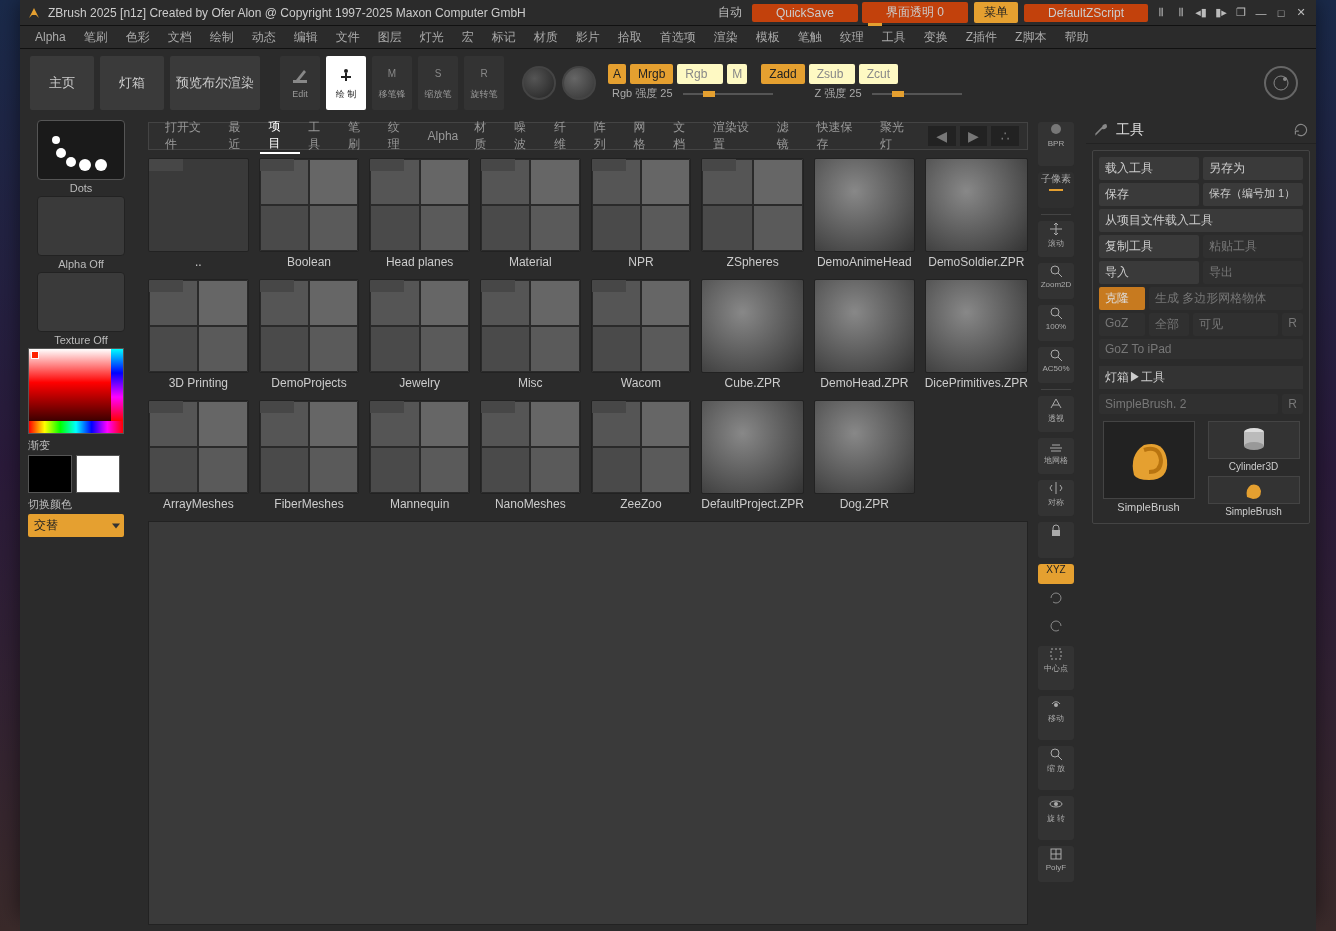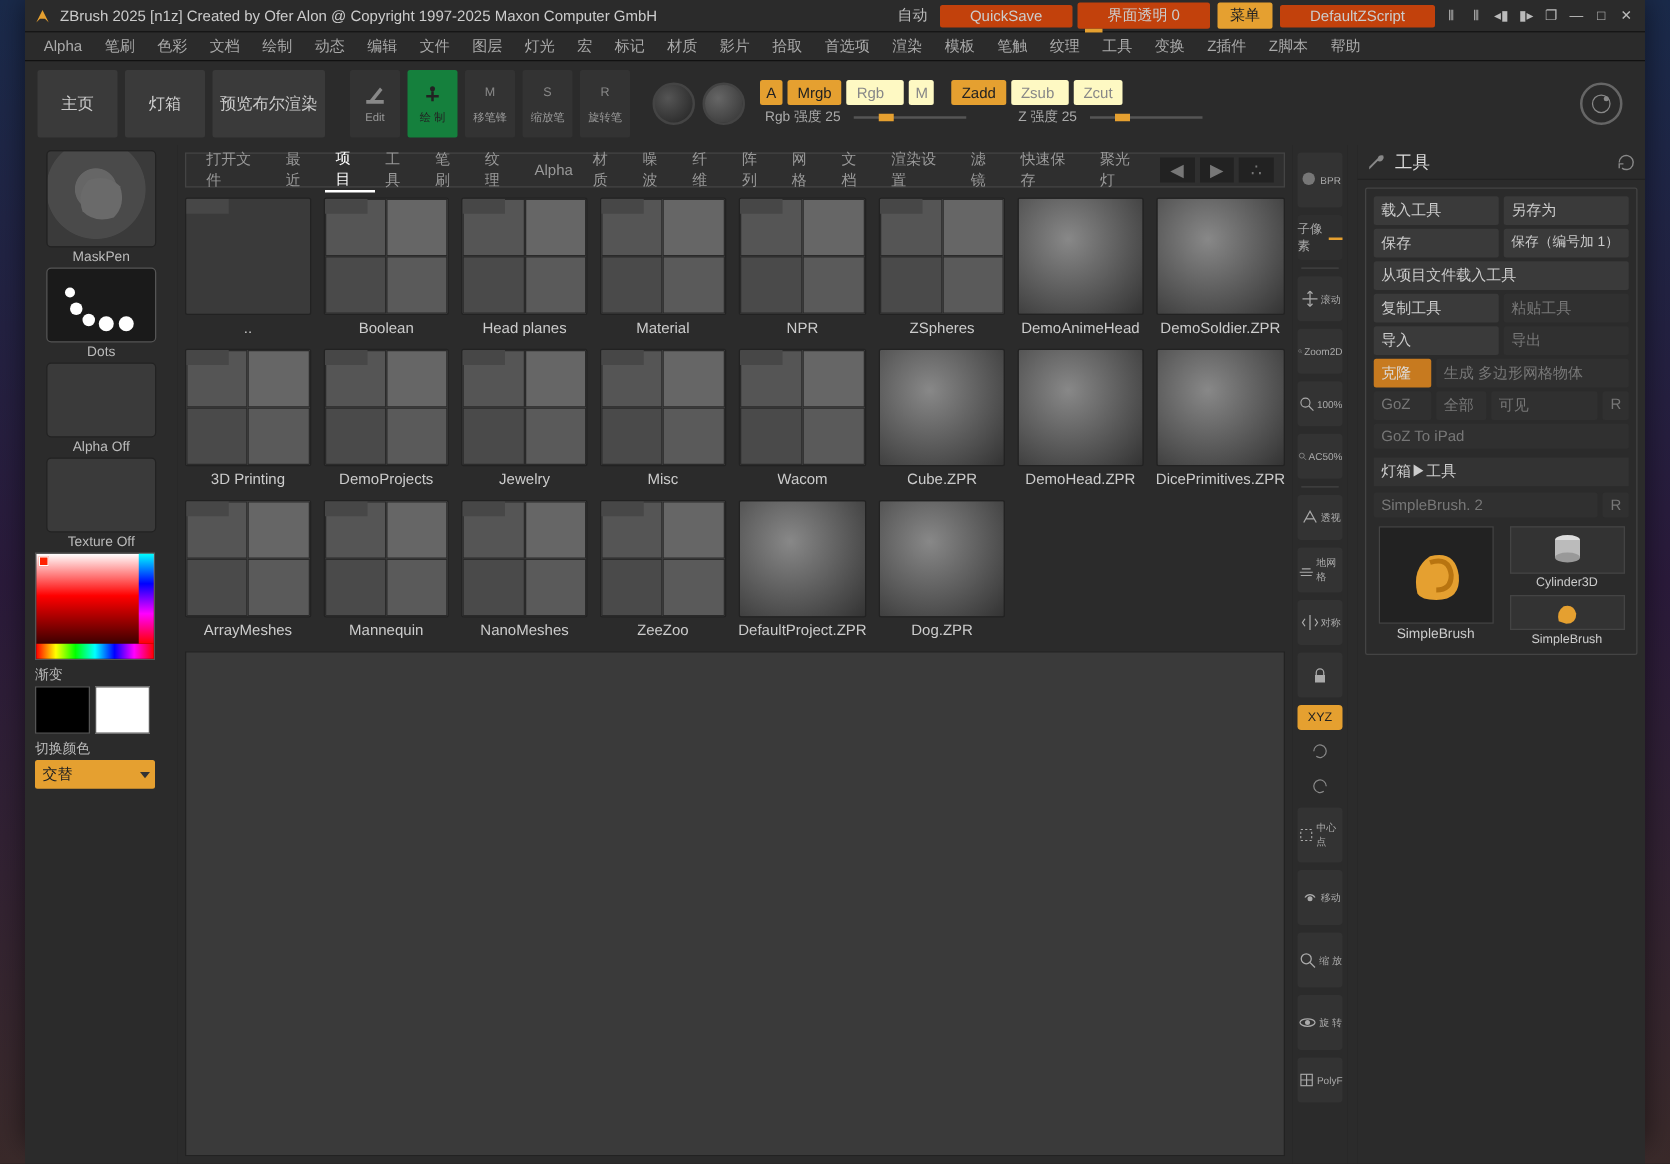--- a/index.html
+++ b/index.html
@@ -17,21 +17,21 @@
 .ui-slider-mark::after{content:"";position:absolute;bottom:-3px;left:6px;width:14px;height:3px;background:#e5a030}
 
 .menubar{height:22px;background:#2b2b2b;display:flex;align-items:center;padding:0 6px;gap:0}
 .menubar .mitem{padding:0 9px;color:#aaa;font-size:12px}
 
 .toolbar{height:68px;background:#2b2b2b;display:flex;align-items:center;padding:6px 10px;gap:6px;border-top:1px solid #111}
 .toolbtn{background:#3a3a3a;height:54px;display:flex;align-items:center;justify-content:center;color:#ccc;font-size:13px;border-radius:2px}
 .toolbtn.w70{width:64px}
 .toolbtn.w90{width:90px}
 .iconbtn{width:40px;height:54px;background:#333;display:flex;flex-direction:column;align-items:center;justify-content:center;gap:3px;border-radius:2px;color:#999;font-size:9px}
-.iconbtn.active{background:#15803d;color:#222}
+.iconbtn.active{background:#ffffff;color:#222}
 .iconbtn svg{width:20px;height:20px}
 .circlebtn{width:34px;height:34px;border-radius:50%;background:#222;border:2px solid #444}
 .paint-cluster{display:flex;flex-direction:column;gap:2px;margin-left:6px}
 .paint-row{display:flex;align-items:center;gap:4px}
 .pillbtn{background:#3a3a3a;padding:3px 8px;border-radius:2px;font-size:12px;color:#ccc}
 .pillbtn.orange{background:#e5a030;color:#222}
 .pillbtn.narrow{padding:3px 5px}
 .pillbtn.dark{background:#fef9c3;color:#888}
 .slider-label{font-size:11px;color:#aaa;margin-left:4px;position:relative}
 .slider-track{width:90px;height:2px;background:#555;position:relative;margin-left:6px}
@@ -60,21 +60,21 @@
 .gridwrap{flex:0 0 auto;padding:4px 6px;display:grid;grid-template-columns:repeat(8,1fr);gap:10px}
 .cell{display:flex;flex-direction:column;align-items:center;gap:3px}
 .cell .cthumb{width:100%;height:94px;background:#3a3a3a;border:1px solid #222;border-radius:2px;position:relative;overflow:hidden}
 .cell .cthumb.folder::before{content:"";position:absolute;top:0;left:0;width:34px;height:12px;background:#474747}
 .cell .clbl{font-size:12px;color:#ccc;white-space:nowrap;overflow:hidden;max-width:100%}
 .quad{display:grid;grid-template-columns:1fr 1fr;grid-template-rows:1fr 1fr;width:100%;height:100%}
 .quad div{border:1px solid #2a2a2a;background:#555}
 .canvas{flex:1;margin:6px;background:#3a3a3a;position:relative;border:1px solid #222}
 
 .sidecol{width:44px;background:#2b2b2b;display:flex;flex-direction:column;align-items:center;gap:6px;padding:6px 0}
-.sideicon{width:36px;height:36px;background:#333;border-radius:3px;display:flex;flex-direction:row;align-items:center;justify-content:center;color:#aaa;font-size:8px;gap:1px}
+.sideicon{width:36px;height:36px;background:#333;border-radius:3px;display:flex;flex-direction:column;align-items:center;color:#aaa;font-size:8px;gap:1px}
 .sideicon.active{background:#e5a030;color:#222}
 .sideicon svg{width:16px;height:16px}
 .sideicon.tall{height:44px}
 .divline{width:30px;height:1px;background:#444}
 
 .rightpanel{width:230px;background:#2b2b2b;display:flex;flex-direction:column}
 .rp-head{height:28px;display:flex;align-items:center;padding:0 6px;gap:6px;border-bottom:1px solid #222}
 .rp-head .wr{width:18px;height:18px;color:#888}
 .rp-head .title{font-size:14px;color:#ddd;flex:1}
 .rp-head .refresh{width:18px;height:18px;color:#888}
@@ -218,28 +218,20 @@
     <svg width="18" height="18" viewBox="0 0 18 18">
           <circle cx="9" cy="9" r="7" fill="none" stroke="#888"></circle>
           <circle cx="13" cy="5" r="2" fill="#888"></circle>
         </svg>
   </div>
 </div>
 
 <div class="main">
 
   <div class="leftcol">
-    <div class="lslot">
-      <div class="thumb" style="background:radial-gradient(circle at 45% 40%,#666 25%,#4a4a4a 26%,#4a4a4a 60%,#3a3a3a 61%)">
-            <svg width="60" height="50" viewBox="0 0 60 50">
-              <path d="M20 10 Q35 5 45 15 Q50 30 40 40 Q25 45 15 35 Q10 20 20 10" fill="#6a6a6a"></path>
-            </svg>
-          </div>
-      <div class="lbl">MaskPen</div>
-    </div>
     <div class="lslot small">
       <div class="thumb" style="background:#1a1a1a;border:1px solid #555">
             <svg width="80" height="50" viewBox="0 0 80 50">
               <circle cx="15" cy="15" r="4" fill="#fff"></circle>
               <circle cx="20" cy="28" r="5" fill="#fff"></circle>
               <circle cx="30" cy="37" r="5" fill="#fff"></circle>
               <circle cx="44" cy="40" r="6" fill="#fff"></circle>
               <circle cx="60" cy="40" r="6" fill="#fff"></circle>
             </svg>
           </div>
@@ -443,20 +435,31 @@
           </div>
           <div class="cell">
             <div class="cthumb folder">
               <div class="quad">
                 <div style="background: rgb(85, 85, 85);"></div>
                 <div style="background: rgb(102, 102, 102);"></div>
                 <div style="background: rgb(74, 74, 74);"></div>
                 <div style="background: rgb(90, 90, 90);"></div>
               </div>
             </div>
+            <div class="clbl">FiberMeshes</div>
+          </div>
+          <div class="cell">
+            <div class="cthumb folder">
+              <div class="quad">
+                <div style="background: rgb(85, 85, 85);"></div>
+                <div style="background: rgb(102, 102, 102);"></div>
+                <div style="background: rgb(74, 74, 74);"></div>
+                <div style="background: rgb(90, 90, 90);"></div>
+              </div>
+            </div>
             <div class="clbl">Mannequin</div>
           </div>
           <div class="cell">
             <div class="cthumb folder">
               <div class="quad">
                 <div style="background: rgb(85, 85, 85);"></div>
                 <div style="background: rgb(102, 102, 102);"></div>
                 <div style="background: rgb(74, 74, 74);"></div>
                 <div style="background: rgb(90, 90, 90);"></div>
               </div>

